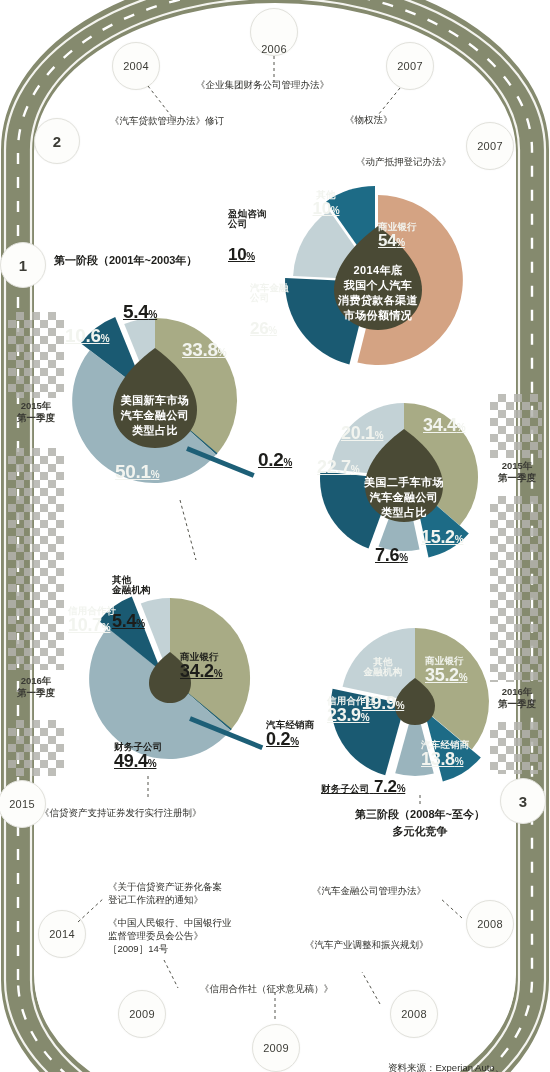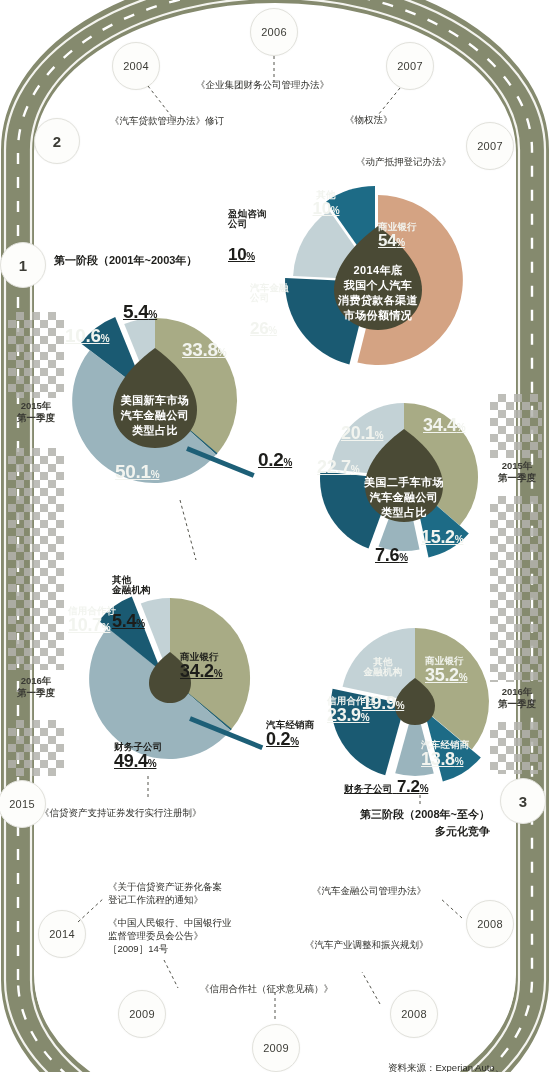--- a/index.html
+++ b/index.html
@@ -86,21 +86,21 @@
 
   <div class="qlabel" style="left:6px;top:400px;width:60px;"><span style="white-space:pre-line">2015年
 第一季度</span></div>
   <div class="qlabel" style="left:6px;top:675px;width:60px;"><span style="white-space:pre-line">2016年
 第一季度</span></div>
   <div class="qlabel" style="left:488px;top:460px;width:58px;"><span style="white-space:pre-line">2015年
 第一季度</span></div>
   <div class="qlabel" style="left:488px;top:686px;width:58px;"><span style="white-space:pre-line">2016年
 第一季度</span></div>
 
-  <div class="bubble" style="left:250px;top:8px;width:46px;height:46px;">
+  <div class="bubble" style="left:250px;top:8px;width:46px;height:46px;align-items:flex-end;">
       <span>2006</span>
     </div>
   <div class="bubble" style="left:112px;top:42px;width:46px;height:46px;">
       <span>2004</span>
     </div>
   <div class="bubble" style="left:386px;top:42px;width:46px;height:46px;">
       <span>2007</span>
     </div>
   <div class="bubble" style="left:466px;top:122px;width:46px;height:46px;">
       <span>2007</span>
@@ -161,21 +161,21 @@
   <div class="note wrap" style="left:108px;top:916px;white-space:pre-line;"><span style="white-space:pre-line">《中国人民银行、中国银行业
 监督管理委员会公告》
 ［2009］14号</span></div>
   <div class="note wrap" style="left:108px;top:880px;white-space:pre-line;"><span style="white-space:pre-line">《关于信贷资产证券化备案
 登记工作流程的通知》</span></div>
   <div class="note" style="left:40px;top:806px;"><span>《信贷资产支持证券发行实行注册制》</span></div>
 
   <div class="phase" style="left:54px;top:252px;">
     <div>第一阶段（2001年~2003年）</div>
   </div>
-  <div class="phase" style="left:350px;top:806px;text-align:right;width:140px;">
+  <div class="phase" style="left:350px;top:806px;text-align:center;width:140px;">
     <div>第三阶段（2008年~至今）</div>
     <div class="sub">多元化竞争</div>
   </div>
 
   <div class="pie" style="left:278px;top:180px;">
     <svg width="200" height="200" viewBox="-100 -100 200 200">
 
       <path d="M 0 0 L 0 -85 A 85 85 0 1 1 -20.6 82.5 Z" fill="#d4a383"></path>
 
       <g transform="translate(-8,2)">
@@ -344,21 +344,21 @@
       <path d="M 0 -24 C 15 -13 20 -4 20 4 C 20 16 11 23 0 23 C -11 23 -20 16 -20 4 C -20 -4 -15 -13 0 -24 Z" fill="#4a4a35"></path>
     </svg>
     <div class="plabel lt" style="left:100px;top:44px;">
       <span class="nm">商业银行</span>
       <span class="vl" style="font-size:18px"><span>35.2</span><span class="pc">%</span></span>
     </div>
     <div class="plabel lt" style="left:96px;top:128px;">
       <span class="nm">汽车经销商</span>
       <span class="vl" style="font-size:18px"><span>13.8</span><span class="pc">%</span></span>
     </div>
-    <div class="plabel dk" style="left:-4px;top:166px;margin-left:23px;">
+    <div class="plabel dk" style="left:-4px;top:166px;">
       <span class="vl" style="font-size:17px"><span class="nm" style="display:inline;font-size:9.5px">财务子公司</span>
         <span>7.2</span><span class="pc">%</span></span>
     </div>
     <div class="plabel lt" style="left:2px;top:84px;">
       <span class="nm">信用合作社</span>
       <span class="vl" style="font-size:18px"><span>23.9</span><span class="pc">%</span></span>
     </div>
     <div class="plabel lt ctr" style="left:28px;top:28px;width:60px;white-space:pre-line;">
       <span class="nm" style="white-space:pre-line">其他
 金融机构</span>

